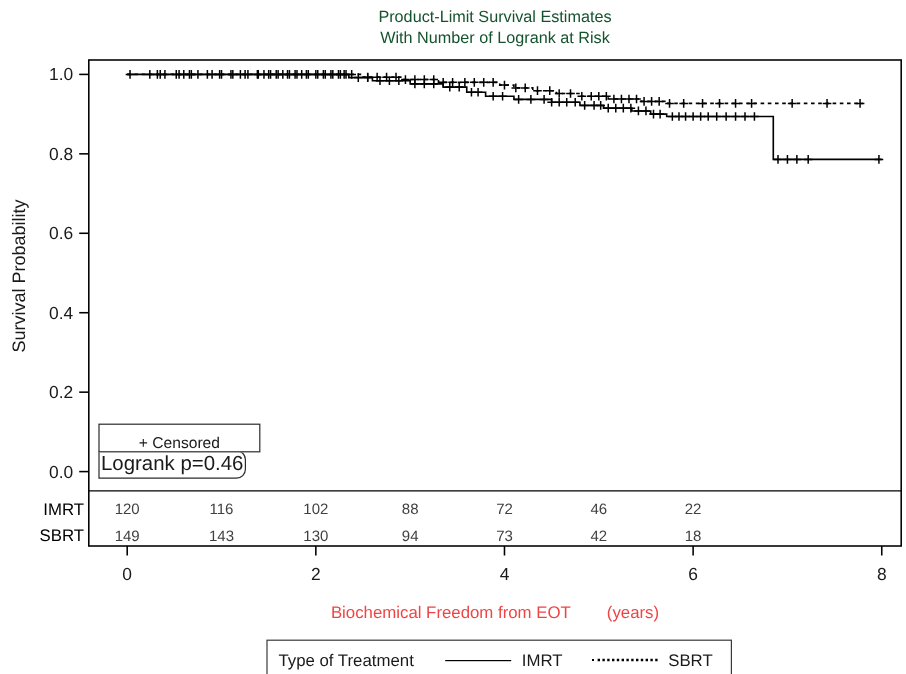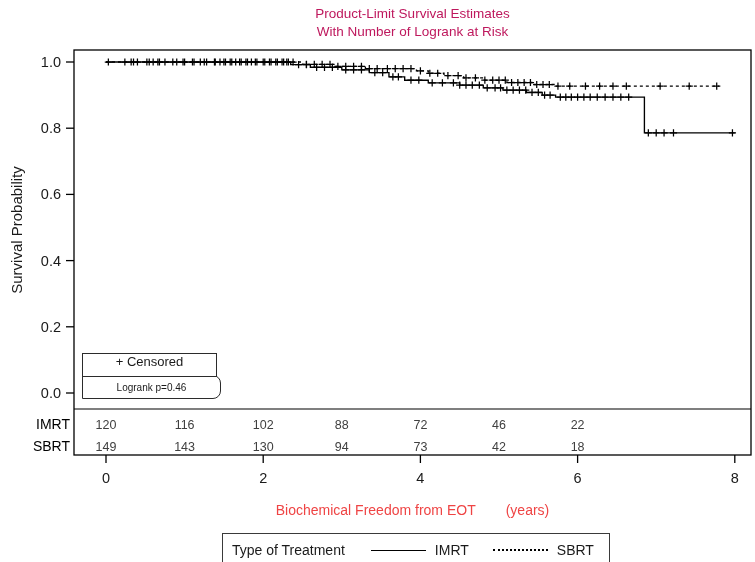--- a/index.html
+++ b/index.html
@@ -1,32 +1,32 @@
 <!DOCTYPE html>
 <html><head>
 <meta charset="utf-8">
 <style>
   * { margin:0; padding:0; box-sizing:border-box; }
   html,body { background:#fff; }
   body { width:755px; height:562px; font-family:"Liberation Sans", sans-serif; color:#000; }
   .chart-wrap { position:relative; width:755px; height:562px; background:#fff; overflow:hidden; }
   .titles { position:absolute; left:74px; top:5px; width:677px; text-align:center;
-            font-size:13.5px; line-height:18px; color:#be185d; }
+            font-size:13.5px; line-height:18px; color:#14532d; }
   .y-axis-title { position:absolute; left:16px; top:230px; transform:translate(-50%,-50%) rotate(-90deg);
                   white-space:nowrap; font-size:15px; color:#1a1a1a; }
   .x-axis-title { position:absolute; left:74px; top:502px; width:677px; text-align:center;
                   font-size:14px; color:#ef4444; }
   .x-axis-title .units { display:inline-block; margin-left:30px; }
   svg { position:absolute; left:0; top:0; }
   .inset-censored { position:absolute; left:82px; top:353px; width:135px; height:24px;
-                    border:1.5px solid #2b2b2b; background:#fff; display:flex; align-items:flex-start;
+                    border:1.5px solid #2b2b2b; background:#fff; display:flex; align-items:flex-end;
                     justify-content:center; font-size:13px; color:#1a1a1a; z-index:2; }
-  .inset-logrank { position:absolute; left:82px; top:375px; width:139px; height:24px;
+  .inset-logrank { position:absolute; left:82px; top:375px; width:123px; height:24px;
                    border:1.5px solid #2b2b2b; border-radius:0 8px 8px 0; background:#fff;
-                   display:flex; align-items:center; justify-content:center; font-size:10px;
+                   display:flex; align-items:center; justify-content:center; font-size:17px;
                    color:#1a1a1a; z-index:1; }
   .legend { position:absolute; left:222px; top:533px; width:388px; height:23px;
             border:1.5px solid #3a3a3a; background:#fff; display:flex; align-items:center;
             padding:16px 9px; font-size:14px; color:#1a1a1a; }
   .legend .legend-title { margin-right:26px; }
   .legend .line-sample { width:55px; height:0; margin-right:9px; }
   .legend .line-sample.solid  { border-top:1.5px solid #000; }
   .legend .line-sample.dotted { border-top:2px dotted #000; }
   .legend .entry { display:flex; align-items:center; }
   .legend .entry + .entry { margin-left:24px; }

